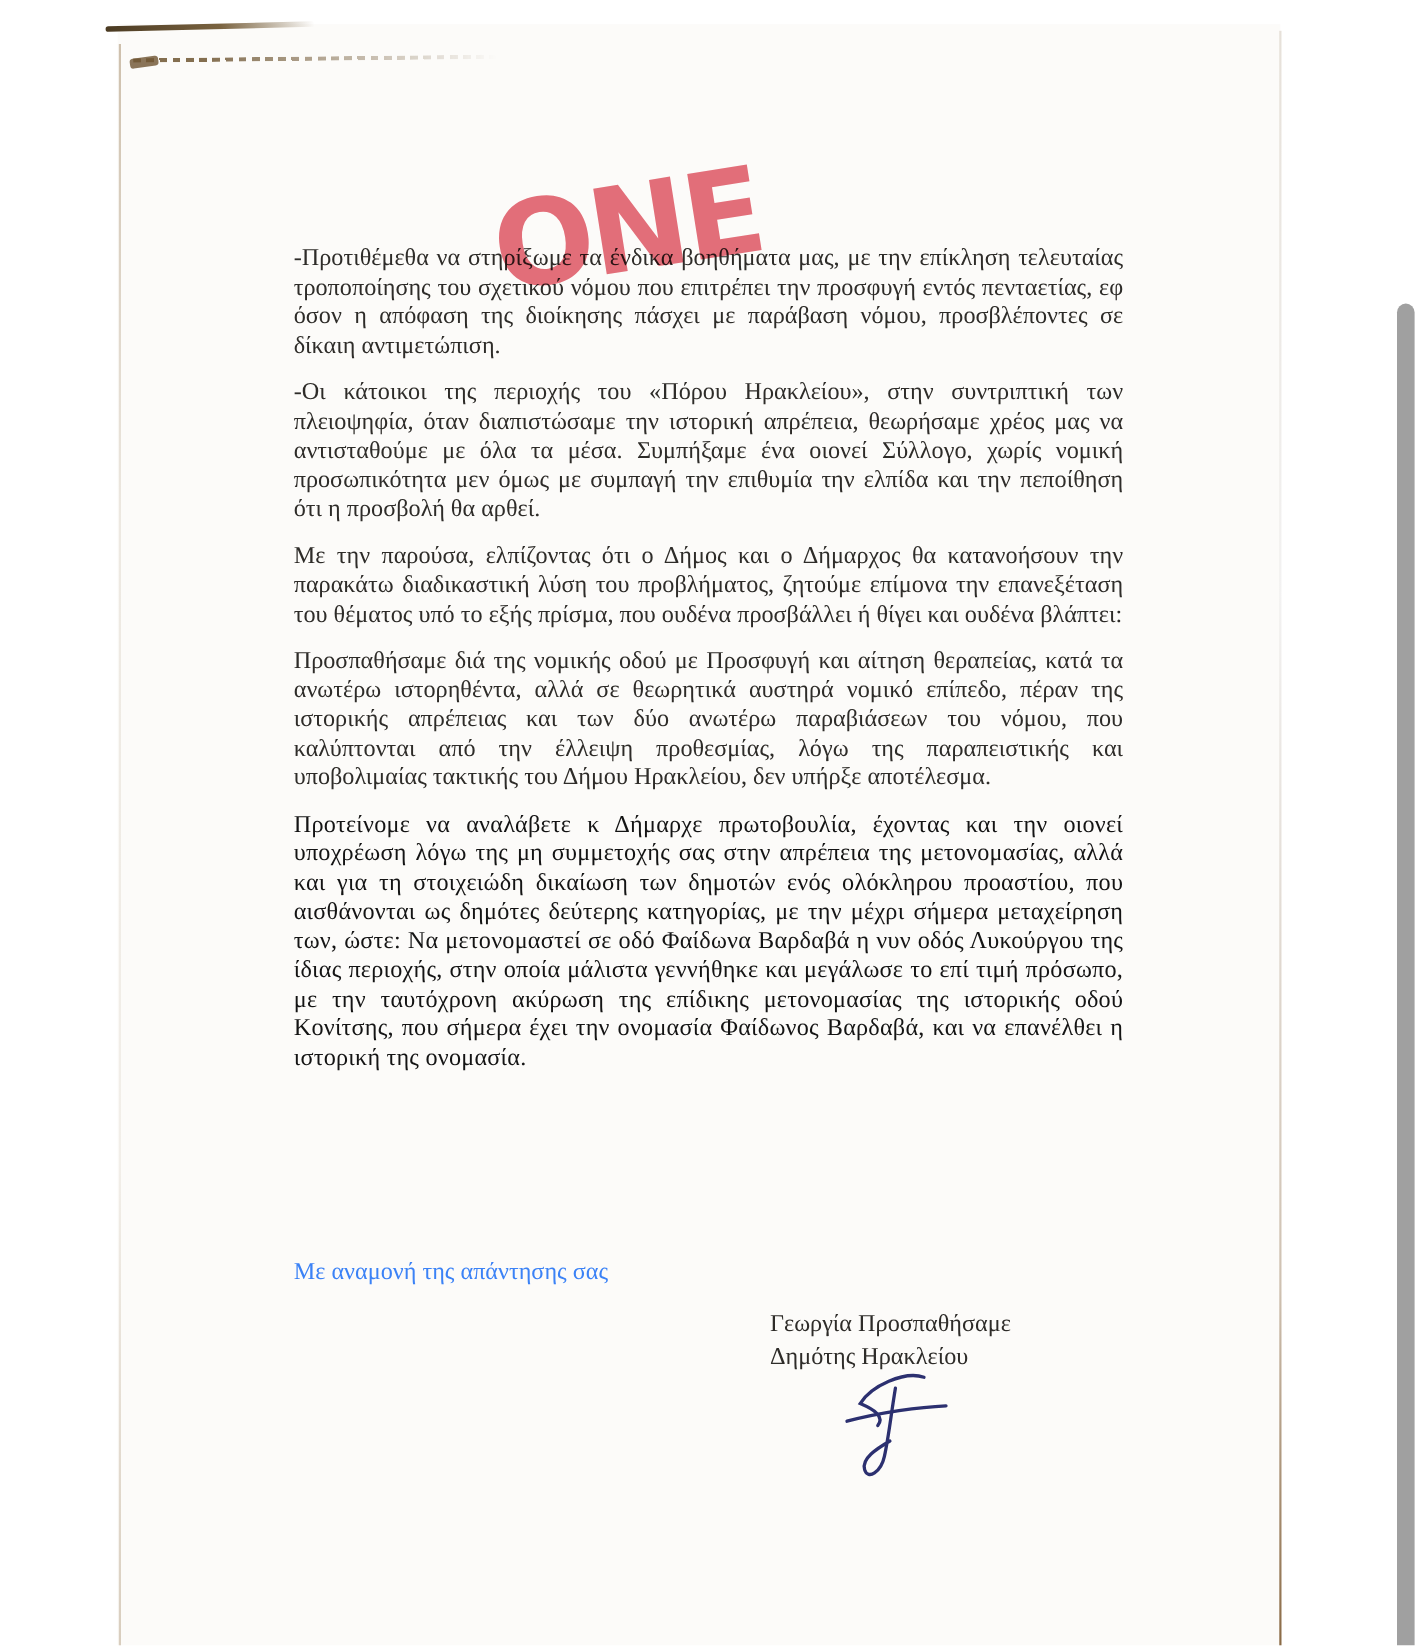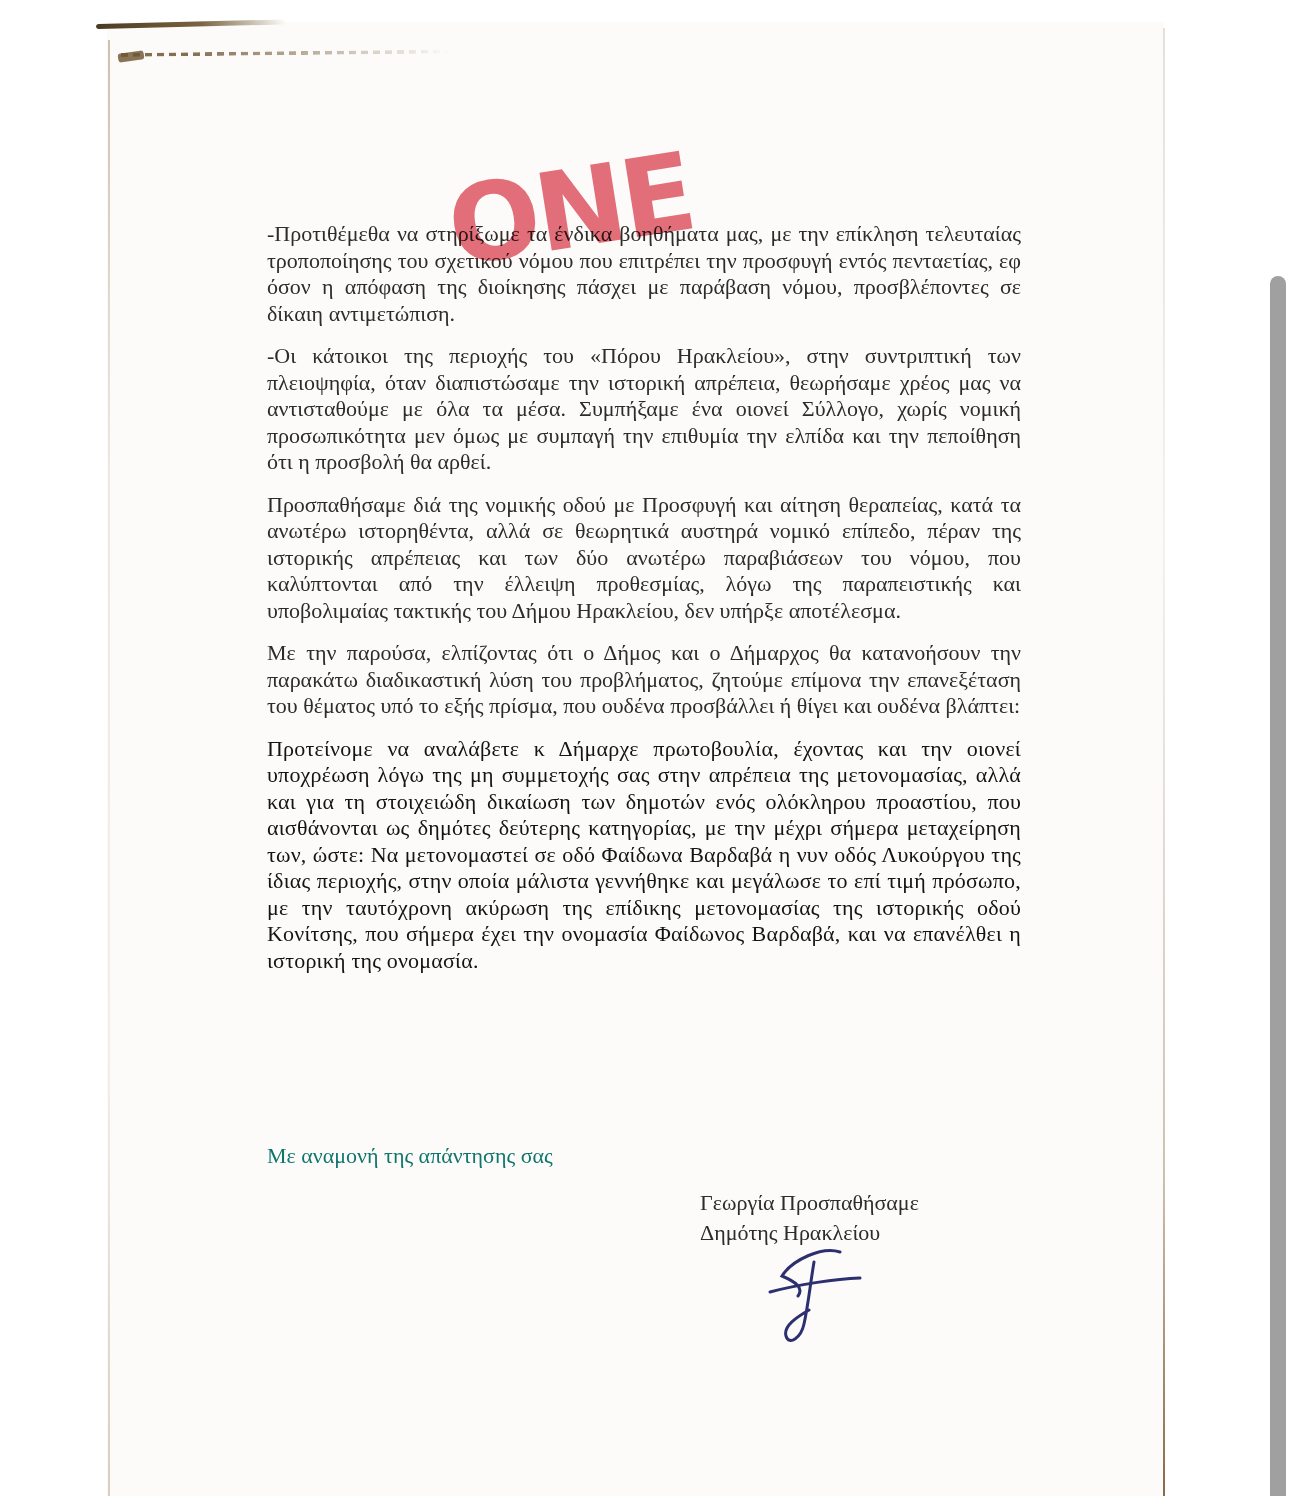--- a/index.html
+++ b/index.html
@@ -75,21 +75,21 @@
   }
   .letter p{margin:0 0 16px 0;}
   .letter p.bold{
     font-weight:normal;color:#141414;margin-bottom:0;
     letter-spacing:.2px;
   }
   .letter p.after-bold{margin-top:0;}
   
   .closing{
     position:absolute;left:267px;top:1142px;width:754px;
-    font-size:22px;line-height:27px;color:#0f766e;
+    font-size:22px;line-height:27px;color:#3b82f6;
   }
   .closing .line{display:block;}
   .signer{
     position:absolute;left:700px;top:1188px;
     font-size:22px;line-height:30px;color:#2e2c29;
   }
   
   .watermark{
     position:absolute;left:448px;top:156px;
     font-family:"DejaVu Sans","Liberation Sans",sans-serif;
@@ -115,22 +115,22 @@
 <div class="torn-edge-tail"></div>
 <div class="corner-blot"></div>
 <div class="torn-edge-secondary"></div>
 
 <div class="left-edge"></div>
 <div class="right-edge"></div>
 
 <div class="letter">
   <p>-Προτιθέμεθα να στηρίξωμε τα ένδικα βοηθήματα μας, με την επίκληση τελευταίας τροποποίησης του σχετικού νόμου που επιτρέπει την προσφυγή εντός πενταετίας, εφ όσον η απόφαση της διοίκησης πάσχει με παράβαση νόμου, προσβλέποντες σε δίκαιη αντιμετώπιση.</p>
   <p>-Οι κάτοικοι της περιοχής του «Πόρου Ηρακλείου», στην συντριπτική των πλειοψηφία, όταν διαπιστώσαμε την ιστορική απρέπεια, θεωρήσαμε χρέος μας να αντισταθούμε με όλα τα μέσα. Συμπήξαμε ένα οιονεί Σύλλογο, χωρίς νομική προσωπικότητα μεν όμως με συμπαγή την επιθυμία την ελπίδα και την πεποίθηση ότι η προσβολή θα αρθεί.</p>
+  <p>Με την παρούσα, ελπίζοντας ότι ο Δήμος και ο Δήμαρχος θα κατανοήσουν την παρακάτω διαδικαστική λύση του προβλήματος, ζητούμε επίμονα την επανεξέταση του θέματος υπό το εξής πρίσμα, που ουδένα προσβάλλει ή θίγει και ουδένα βλάπτει:</p>
   <p>Προσπαθήσαμε διά της νομικής οδού με Προσφυγή και αίτηση θεραπείας, κατά τα ανωτέρω ιστορηθέντα, αλλά σε θεωρητικά αυστηρά νομικό επίπεδο, πέραν της ιστορικής απρέπειας και των δύο ανωτέρω παραβιάσεων του νόμου, που καλύπτονται από την έλλειψη προθεσμίας, λόγω της παραπειστικής και υποβολιμαίας τακτικής του Δήμου Ηρακλείου, δεν υπήρξε αποτέλεσμα.</p>
-  <p>Με την παρούσα, ελπίζοντας ότι ο Δήμος και ο Δήμαρχος θα κατανοήσουν την παρακάτω διαδικαστική λύση του προβλήματος, ζητούμε επίμονα την επανεξέταση του θέματος υπό το εξής πρίσμα, που ουδένα προσβάλλει ή θίγει και ουδένα βλάπτει:</p>
   <p class="bold">Προτείνομε να αναλάβετε κ Δήμαρχε πρωτοβουλία, έχοντας και την οιονεί υποχρέωση λόγω της μη συμμετοχής σας στην απρέπεια της μετονομασίας, αλλά και για τη στοιχειώδη δικαίωση των δημοτών ενός ολόκληρου προαστίου, που αισθάνονται ως δημότες δεύτερης κατηγορίας, με την μέχρι σήμερα μεταχείρηση των, ώστε: Να μετονομαστεί σε οδό Φαίδωνα Βαρδαβά η νυν οδός Λυκούργου της ίδιας περιοχής, στην οποία μάλιστα γεννήθηκε και μεγάλωσε το επί τιμή πρόσωπο, με την ταυτόχρονη ακύρωση της επίδικης μετονομασίας της ιστορικής οδού Κονίτσης, που σήμερα έχει την ονομασία Φαίδωνος Βαρδαβά, και να επανέλθει η ιστορική της ονομασία.</p>
 </div>
 
 <div class="closing">
   <span class="line">Με αναμονή της απάντησης σας</span>
 </div>
 
 <div class="signer">
   <span class="line" style="display:block">Γεωργία Προσπαθήσαμε</span>
   <span class="line" style="display:block">Δημότης Ηρακλείου</span>

